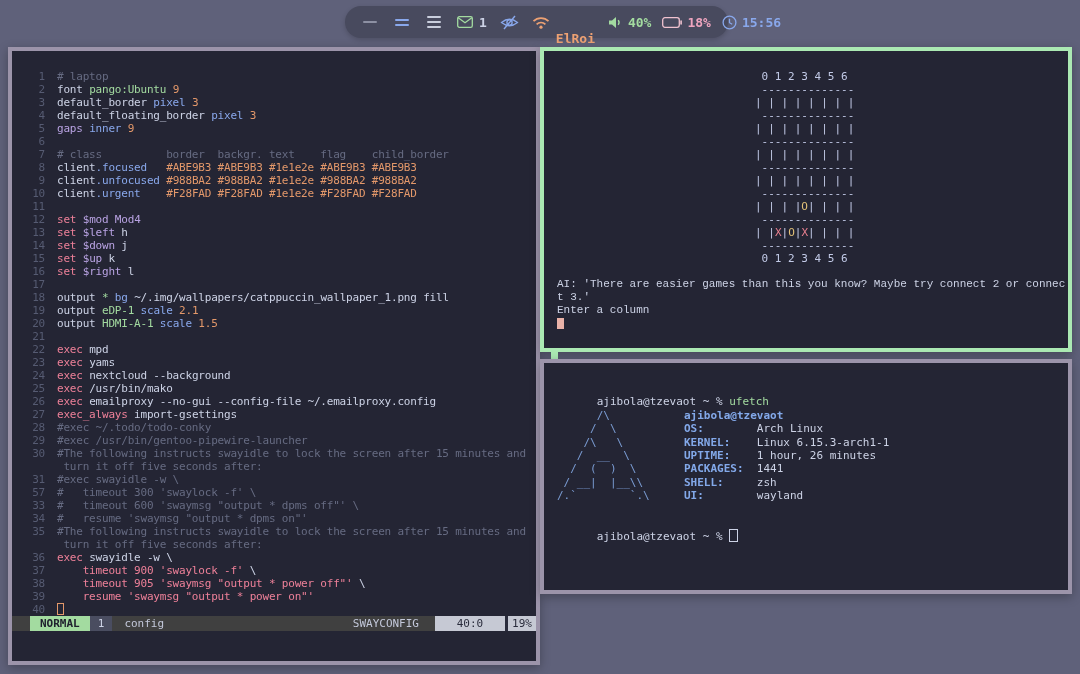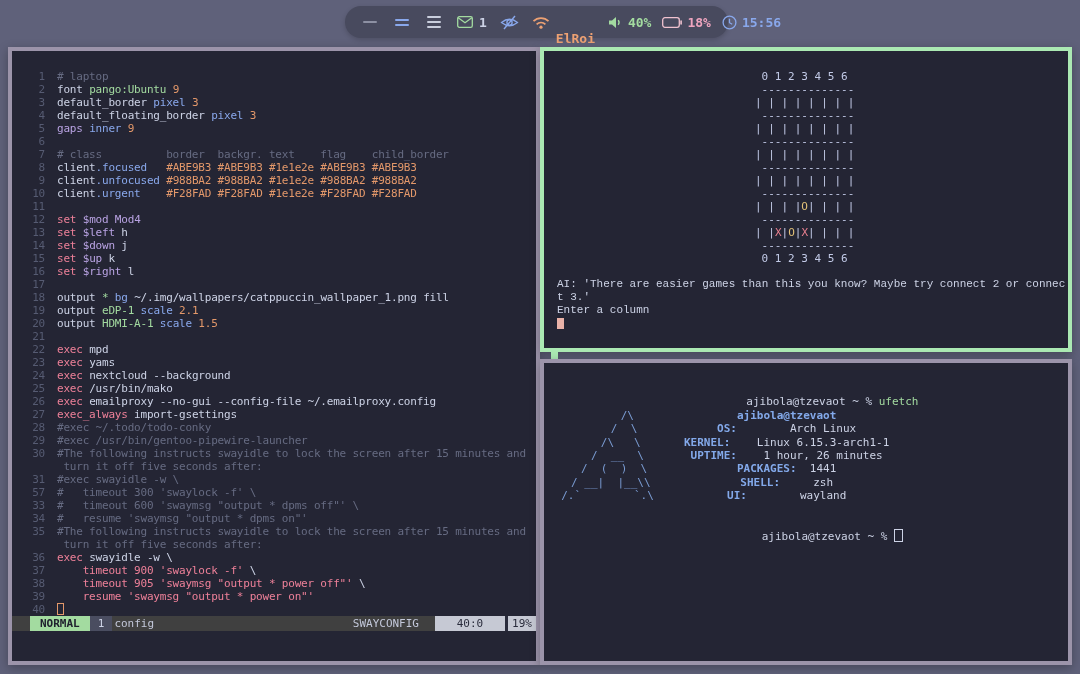--- a/index.html
+++ b/index.html
@@ -25,42 +25,42 @@
   .t-blue{color:#89a8ec;}
   .t-green{color:#a3dba0;}
   .t-peach{color:#eda173;margin-top:32px;}
   .t-pink{color:#efa5bf;}
   .t-fg{color:#cdd3e6;}
   
   .window{position:absolute;box-sizing:border-box;background:#242534;
     box-shadow:0 3px 10px rgba(0,0,0,.28);}
   .win-editor{left:8px;top:47px;width:532px;height:618px;border:4px solid #9c94aa;}
   .win-game{left:540px;top:47px;width:532px;height:305px;border:4px solid #abe9b3;}
-  .win-fetch{left:540px;top:359px;width:532px;height:306px;border:4px solid #9c94aa;text-align:center;}
+  .win-fetch{left:540px;top:359px;width:532px;height:235px;border:4px solid #9c94aa;}
   .green-tick{position:absolute;left:551px;top:350px;width:7px;height:13px;background:#abe9b3;}
   
   .editor-rows{padding-top:19px;font-size:11px;letter-spacing:-0.2px;}
   .erow{height:13px;line-height:13px;white-space:pre;display:flex;}
   .lnum{display:inline-block;width:33px;text-align:right;color:#565b72;flex:none;}
   .ltxt{margin-left:12px;white-space:pre;}
   .fg{color:#cdd3e6;}
   .cm{color:#666b82;text-align:right;}
   .bl{color:#89a8ec;}
   .gr{color:#a3dba0;}
   .or{color:#e3986a;}
   .mv{color:#b9a3e3;}
   .pk{color:#ee8099;}
   .vcursor{display:inline-block;width:5px;height:10px;border:1px solid #e3986a;vertical-align:-1px;}
   
   .statusline{height:15px;background:#404040;display:flex;align-items:stretch;
     font-size:11px;line-height:15px;margin-top:0px;}
   .sl-lead{width:18px;flex:none;}
   .sl-mode{background:#a3dba0;color:#20212e;font-weight:bold;padding:0 10px;}
   .sl-buf{background:#4a4d60;color:#cdd3e6;padding:0 8px;}
-  .sl-file{color:#c3c8da;padding:0 2px;}
+  .sl-file{color:#c3c8da;padding:0 12px;}
   .sl-spacer{flex:1;}
   .sl-ft{color:#c3c8da;padding:0 10px;}
   .sl-pos{background:#c6c9d4;color:#2a2c3c;width:70px;text-align:center;margin-left:6px;}
   .sl-gap{width:3px;background:#2a2c3c;}
   .sl-pct{background:#c6c9d4;color:#2a2c3c;flex:none;width:28px;text-align:center;}
   
   .game-content{font-size:11px;line-height:13px;color:#cdd3e6;}
   .board{margin-top:19px;margin-left:211px;}
   .board div{height:13px;white-space:pre;color:#c3cbe8;}
   .bx{color:#e77f8f;}

